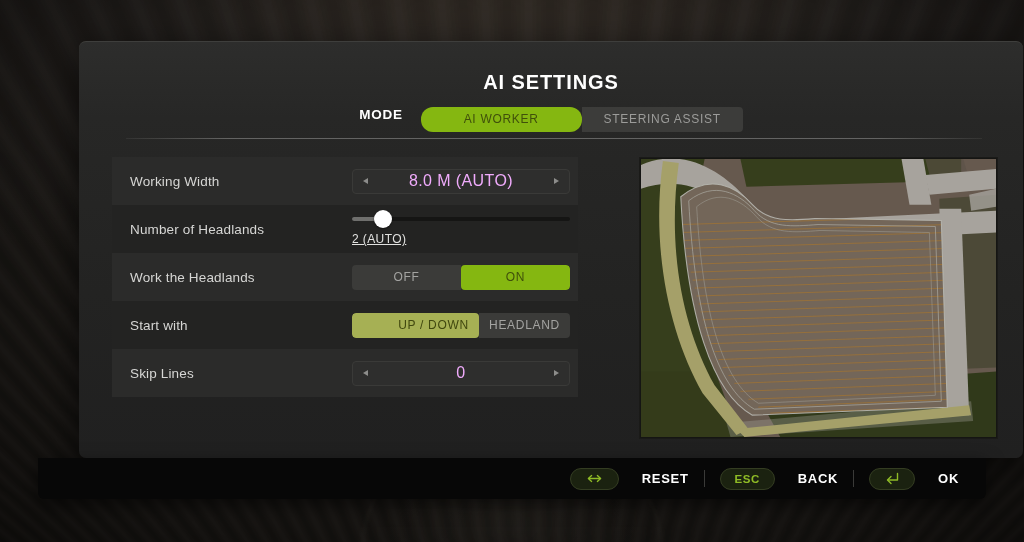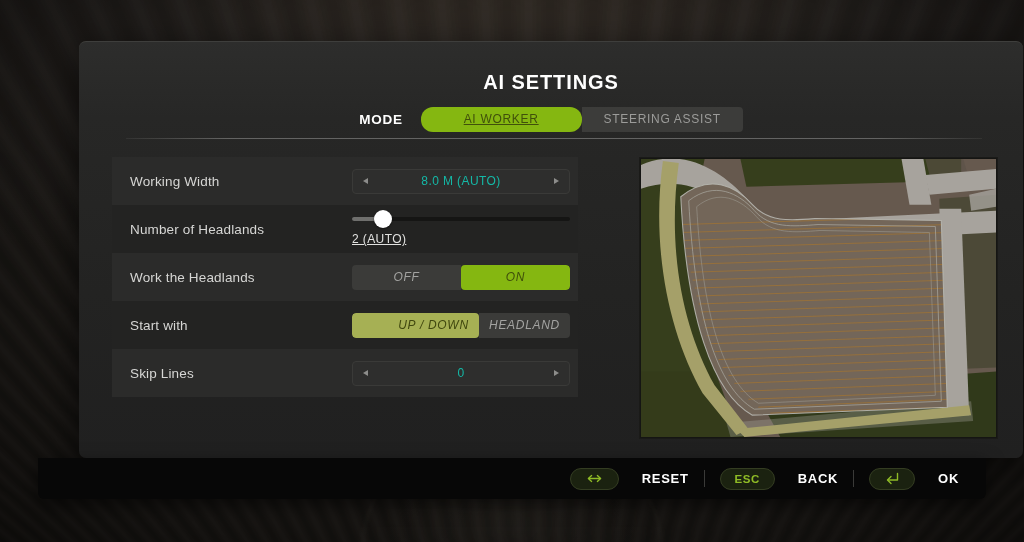--- a/index.html
+++ b/index.html
@@ -103,21 +103,20 @@
     font-weight: bold;
     letter-spacing: .9px;
   }
 
   
   .mode-row {
     position: absolute;
     top: 65px;
     left: 0; right: 0;
     display: flex;
-    align-items: center;
     justify-content: center;
     gap: 18px;
   }
   .mode-label {
     color: #ffffff;
     font-size: 13.5px;
     font-weight: bold;
     letter-spacing: .7px;
   }
   .seg-group {
@@ -134,21 +133,20 @@
     letter-spacing: .7px;
     color: #9c9c9a;
     background: #3c3c3a;
     cursor: pointer;
     user-select: none;
   }
   .seg.active {
     background: #85b711;
     color: #40500b;
     border-radius: 12px;
-    text-decoration: underline;
   }
 
   .divider {
     position: absolute;
     top: 96px;
     left: 47px;
     right: 41px;
     height: 1px;
     background: linear-gradient(90deg, rgba(120,120,118,.15), rgba(150,150,148,.55) 12%, rgba(150,150,148,.55) 88%, rgba(120,120,118,.15));
   }
@@ -190,22 +188,22 @@
     height: 25px;
     background: #2e2e2d;
     border: 1px solid #3a3a38;
     border-radius: 4px;
     display: flex;
     align-items: center;
     justify-content: center;
     cursor: pointer;
   }
   .stepper .val {
-    color: #14b8a6;
-    font-size: 12px;
+    color: #f0abfc;
+    font-size: 16px;
     letter-spacing: .4px;
   }
   .arrow {
     position: absolute;
     top: 50%;
     width: 0; height: 0;
     margin-top: -3.5px;
     cursor: pointer;
   }
   .arrow.left {
@@ -262,21 +260,20 @@
     text-decoration: underline;
   }
 
   
   .toggle-group {
     display: flex;
     width: 224px;
     height: 25px;
     border-radius: 4px;
     overflow: hidden;
-    font-style: italic;
   }
   .toggle-opt {
     flex: 1;
     text-align: center;
     line-height: 25px;
     font-size: 12px;
     letter-spacing: .7px;
     color: #a3a3a1;
     background: #3b3b39;
     cursor: pointer;

